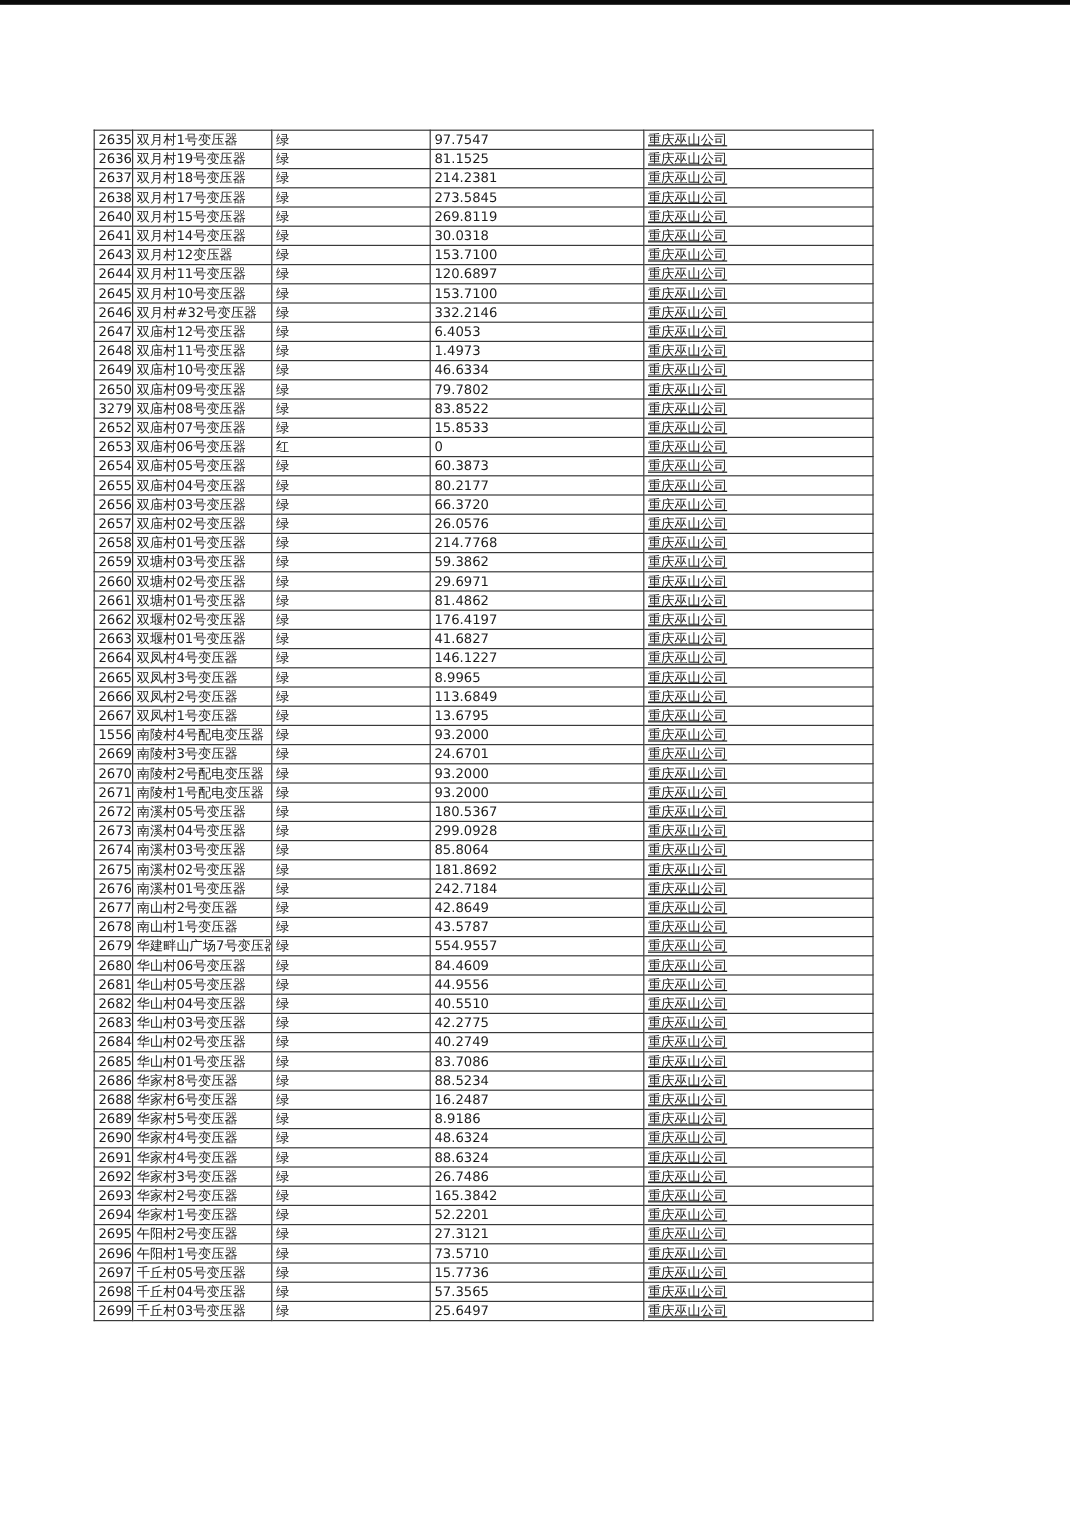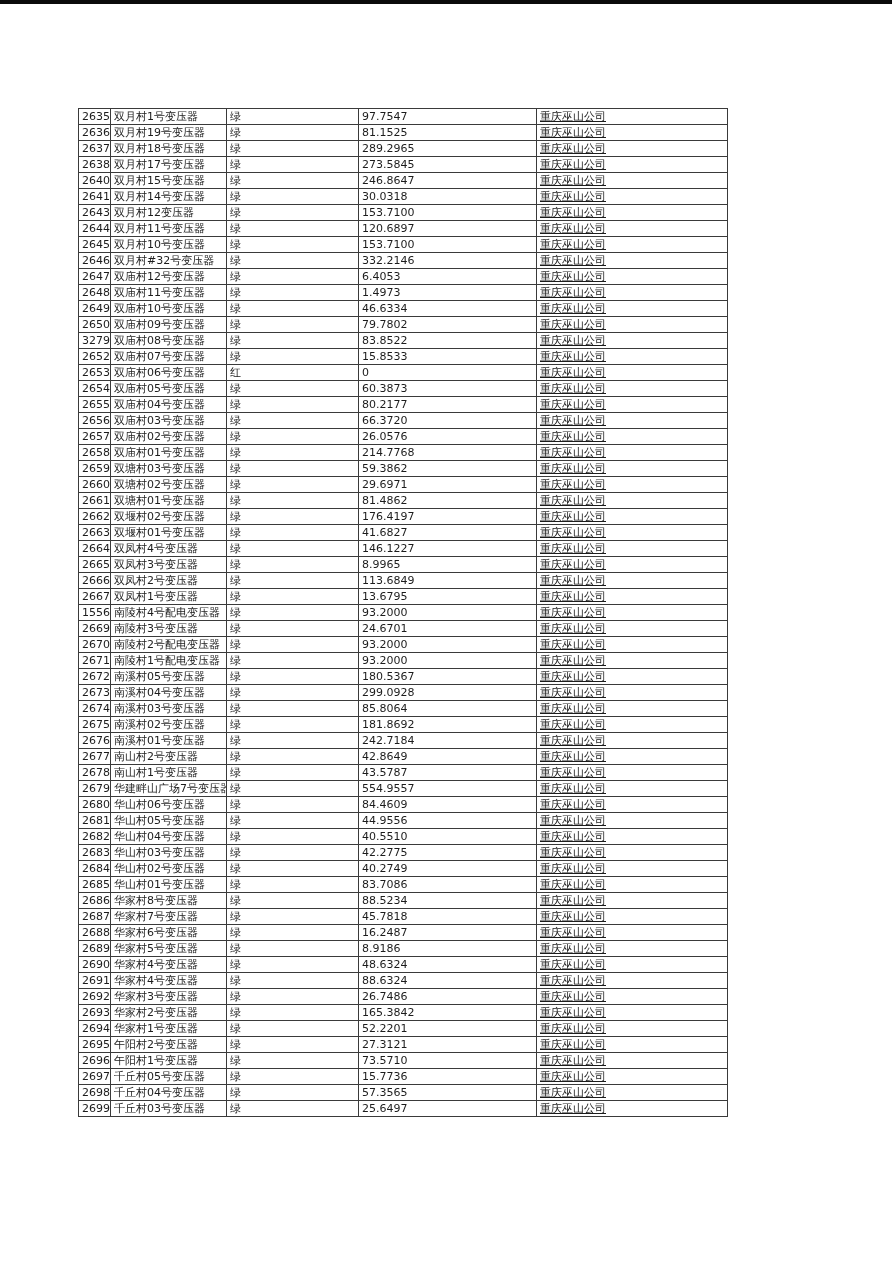--- a/index.html
+++ b/index.html
@@ -79,35 +79,35 @@
           <td>2636</td>
           <td>双月村19号变压器</td>
           <td>绿</td>
           <td>81.1525</td>
           <td><span class="company-link">重庆巫山公司</span></td>
         </tr>
         <tr>
           <td>2637</td>
           <td>双月村18号变压器</td>
           <td>绿</td>
-          <td>289.2965</td>
+          <td>214.2381</td>
           <td><span class="company-link">重庆巫山公司</span></td>
         </tr>
         <tr>
           <td>2638</td>
           <td>双月村17号变压器</td>
           <td>绿</td>
           <td>273.5845</td>
           <td><span class="company-link">重庆巫山公司</span></td>
         </tr>
         <tr>
           <td>2640</td>
           <td>双月村15号变压器</td>
           <td>绿</td>
-          <td>246.8647</td>
+          <td>269.8119</td>
           <td><span class="company-link">重庆巫山公司</span></td>
         </tr>
         <tr>
           <td>2641</td>
           <td>双月村14号变压器</td>
           <td>绿</td>
           <td>30.0318</td>
           <td><span class="company-link">重庆巫山公司</span></td>
         </tr>
         <tr>
@@ -409,27 +409,20 @@
           <td>华山村01号变压器</td>
           <td>绿</td>
           <td>83.7086</td>
           <td><span class="company-link">重庆巫山公司</span></td>
         </tr>
         <tr>
           <td>2686</td>
           <td>华家村8号变压器</td>
           <td>绿</td>
           <td>88.5234</td>
-          <td><span class="company-link">重庆巫山公司</span></td>
-        </tr>
-        <tr>
-          <td>2687</td>
-          <td>华家村7号变压器</td>
-          <td>绿</td>
-          <td>45.7818</td>
           <td><span class="company-link">重庆巫山公司</span></td>
         </tr>
         <tr>
           <td>2688</td>
           <td>华家村6号变压器</td>
           <td>绿</td>
           <td>16.2487</td>
           <td><span class="company-link">重庆巫山公司</span></td>
         </tr>
         <tr>

